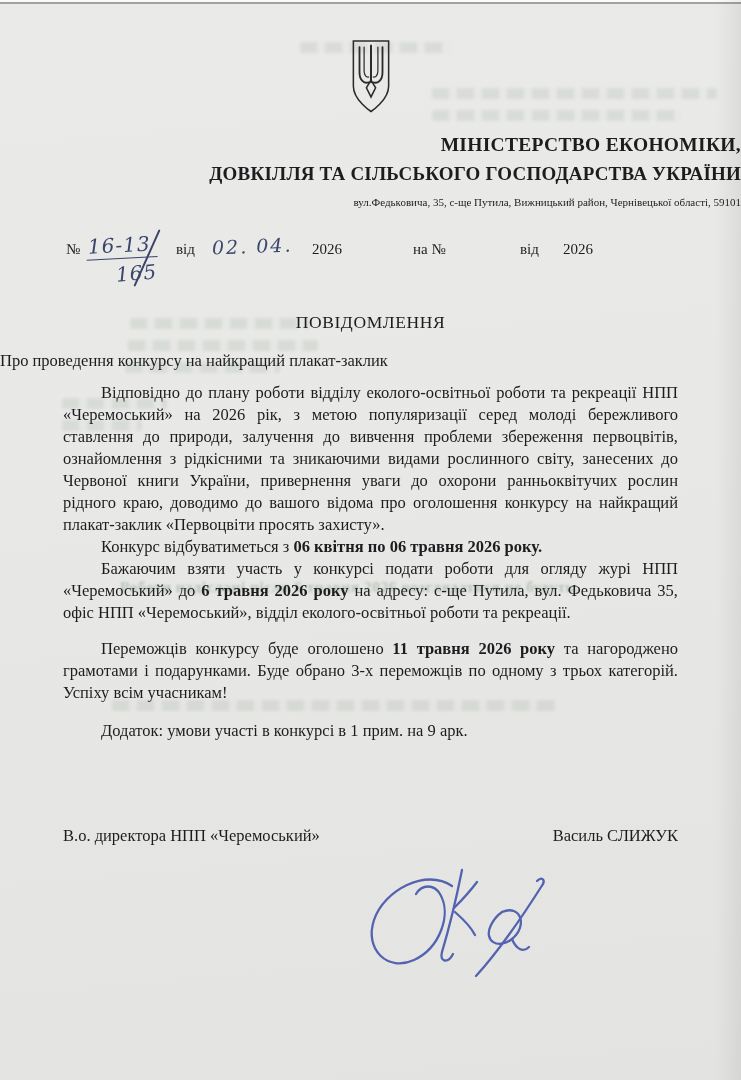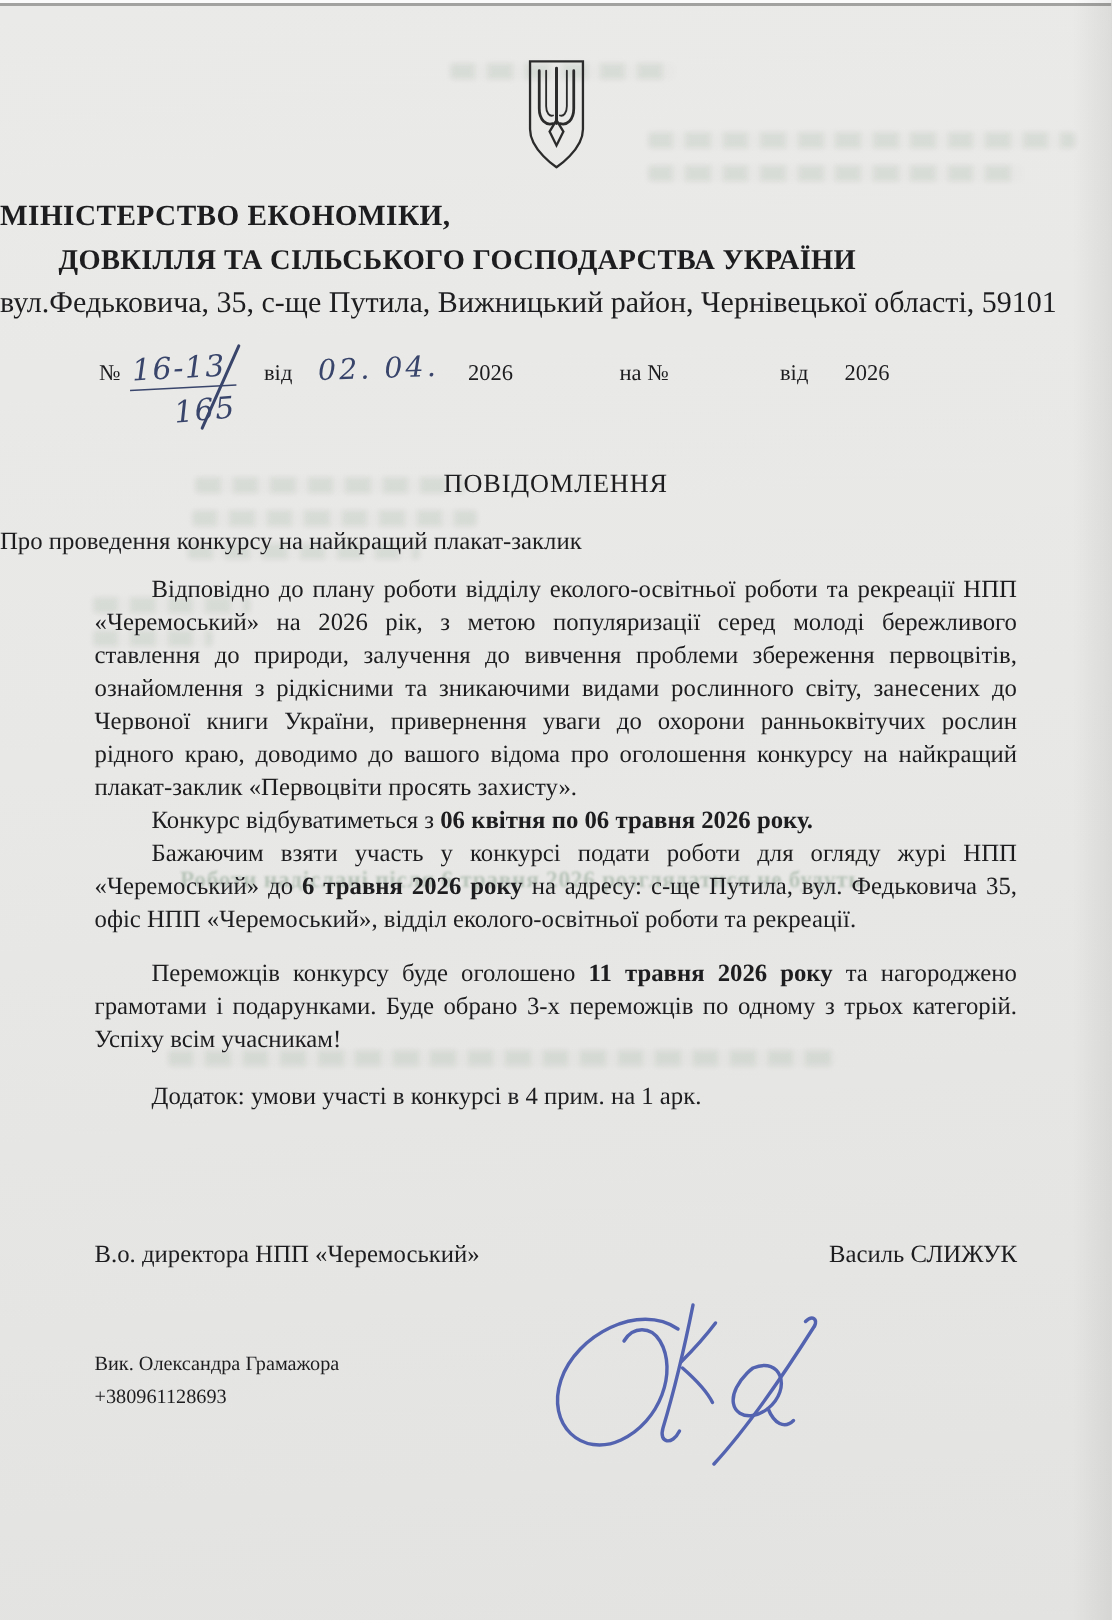--- a/index.html
+++ b/index.html
@@ -11,26 +11,26 @@
     overflow:hidden;
     font-family:"Liberation Serif", serif;
     color:#1d1d20;
   }
   
   .edge-top{position:absolute;top:0;left:0;right:0;height:5px;
     background:linear-gradient(180deg,#fbfbfb 0 2px,#a2a2a0 2px 4px,rgba(0,0,0,0) 4px);}
   .edge-right{position:absolute;top:0;right:0;bottom:0;width:26px;
     background:linear-gradient(270deg,rgba(0,0,0,0.06),rgba(0,0,0,0));}
   
-  .header{position:relative;text-align:left;padding-top:34px;z-index:2;}
+  .header{position:relative;text-align:right;padding-top:34px;z-index:2;}
   .emblem{width:46px;height:86px;margin:0 auto;display:block;}
   .h-line1{font-size:19.5px;font-weight:bold;margin-top:12px;line-height:26px;letter-spacing:.3px;}
   .h-line2{font-size:19px;font-weight:bold;margin-top:4px;line-height:24px;letter-spacing:.2px;margin-left:39px;}
   .h-line3{font-size:17.5px;font-weight:bold;margin-top:3px;line-height:22px;letter-spacing:.2px;}
-  .addr{font-size:20px;line-height:18px;}
+  .addr{font-size:11px;line-height:18px;}
   .addr.first{margin-top:7px;}
   
   .ref-row{position:relative;height:70px;margin-top:22px;font-size:15px;z-index:2;}
   .ref-row .pr{position:absolute;}
   .hw{font-style:italic;color:#39456b;font-family:"DejaVu Serif", serif;}
   .hw-num{position:absolute;left:86px;top:0;font-size:20px;transform:rotate(-3deg);
     border-bottom:1.5px solid #39456b;padding:0 6px 1px 2px;letter-spacing:1px;}
   .hw-den{position:absolute;left:116px;top:28px;font-size:20px;transform:rotate(-5deg);letter-spacing:1px;}
   .hw-slash{position:absolute;left:146px;top:-6px;width:2px;height:62px;background:#39456b;
     transform:rotate(24deg);border-radius:2px;}
@@ -105,35 +105,31 @@
   <div class="doc-type">ПОВІДОМЛЕННЯ</div>
   <div class="subject">
     <div>Про проведення конкурсу на найкращий плакат-заклик</div>
   </div>
 
   <div class="body-text">
     <p>Відповідно до плану роботи відділу еколого-освітньої роботи та рекреації НПП «Черемоський» на 2026 рік, з метою популяризації серед молоді бережливого ставлення до природи, залучення до вивчення проблеми збереження первоцвітів, ознайомлення з рідкісними та зникаючими видами рослинного світу, занесених до Червоної книги України, привернення уваги до охорони ранньоквітучих рослин рідного краю, доводимо до вашого відома про оголошення конкурсу на найкращий плакат-заклик «Первоцвіти просять захисту».</p>
     <p><span>Конкурс відбуватиметься з </span><strong>06 квітня по 06 травня 2026 року.</strong></p>
     <p><span>Бажаючим взяти участь у конкурсі подати роботи для огляду журі НПП «Черемоський» до </span><strong>6 травня 2026 року</strong><span> на адресу: с-ще Путила, вул. Федьковича 35, офіс НПП «Черемоський», відділ еколого-освітньої роботи та рекреації.</span></p>
     <p class="gap14"><span>Переможців конкурсу буде оголошено </span><strong>11 травня 2026 року</strong><span> та нагороджено грамотами і подарунками. Буде обрано 3-х переможців по одному з трьох категорій. Успіху всім учасникам!</span></p>
-    <p class="gap16">Додаток: умови участі в конкурсі в 4 прим. на 1 арк.</p>
+    <p class="gap16">Додаток: умови участі в конкурсі в 1 прим. на 9 арк.</p>
   </div>
 
   <div class="sig-row">
     <span>В.о. директора НПП «Черемоський»</span>
     <span>Василь СЛИЖУК</span>
   </div>
   <svg class="sig-scribble" viewBox="0 0 214 126" fill="none" stroke="#4456ab" stroke-width="2.3" stroke-linecap="round" opacity="0.9">
     <path d="M116,28 C90,10 48,32 38,62 C28,92 52,114 78,102 C104,90 116,56 104,36 C98,26 86,26 80,36"></path>
     <path d="M126,12 C120,42 112,74 106,94 C103,104 112,106 117,96"></path>
     <path d="M118,50 C126,42 135,32 141,24"></path>
     <path d="M119,54 C127,61 135,69 139,77"></path>
     <path d="M166,54 C185,46 192,68 176,81 C162,92 147,83 155,67 C159,59 166,54 166,54"></path>
     <path d="M176,81 C180,91 187,95 193,89"></path>
     <path d="M140,118 C164,92 188,56 207,26"></path>
     <path d="M207,26 C209,22 206,18 201,23"></path>
   </svg>
 
-  <div class="footer">
-    <div>Вик. Олександра Грамажора</div>
-    <div>+380961128693</div>
-  </div>
 </div>
 
 </body></html>

